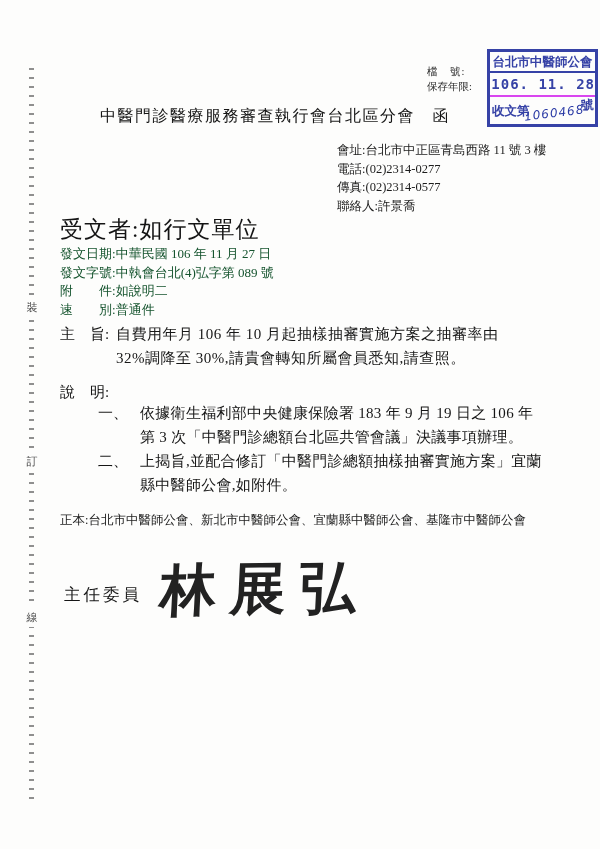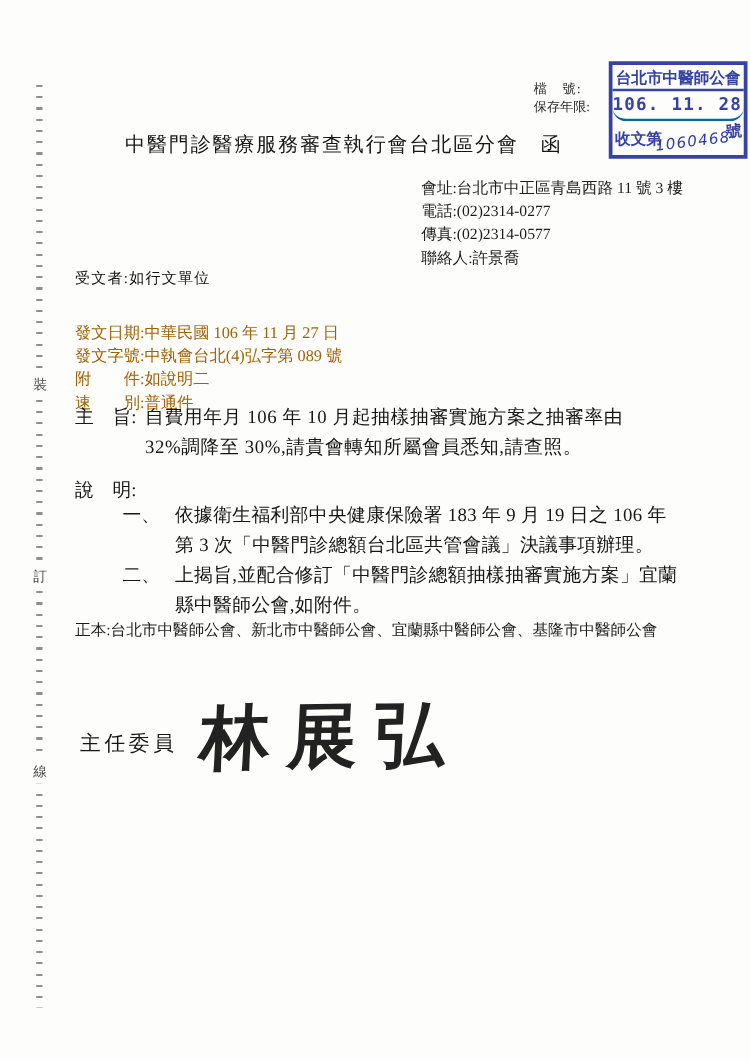--- a/index.html
+++ b/index.html
@@ -65,28 +65,27 @@
     height: 21px;
     border-bottom: 2px solid #3642a6;
     font-size: 12.5px;
     font-weight: bold;
     text-align: center;
     line-height: 20px;
     white-space: nowrap;
   }
   .stamp-row2 {
     height: 24px;
-    border-bottom: 2px solid #0369a1;
+    border-bottom: 2px solid #d946ef;
     font-family: "DejaVu Sans Mono", monospace;
     font-size: 14px;
     font-weight: bold;
-    text-align: left;
+    text-align: right;
     line-height: 23px;
     letter-spacing: 1px;
-    border-radius: 11px;
   }
   .stamp-row3 {
     position: relative;
     height: 26px;
     font-size: 12.5px;
     font-weight: bold;
   }
   .stamp-row3 .receive-prefix { position: absolute; left: 2px; top: 6px; }
   .stamp-row3 .receive-suffix { position: absolute; right: 2px; top: 0px; transform: rotate(-6deg); }
   .handwritten-no {
@@ -121,34 +120,33 @@
     left: 337px; top: 141px;
     font-size: 12.5px;
     line-height: 18.5px;
     color: #1c1c1c;
   }
 
   
   .recipient {
     position: absolute;
     left: 60px; top: 214px;
-    font-size: 12px;
+    font-size: 23px;
     letter-spacing: 1px;
     font-weight: 500;
     color: #141414;
   }
 
   
   .meta-block {
     position: absolute;
     left: 60px; top: 245px;
     font-size: 13px;
     line-height: 18.5px;
-    color: #a16207;
-    margin-top: 12px;
+    color: #14532d;
   }
 
   
   .subject-block {
     position: absolute;
     left: 60px; top: 322px;
     width: 470px;
     display: flex;
     font-size: 15px;
     line-height: 24px;
@@ -171,21 +169,21 @@
     line-height: 24px;
     color: #161616;
   }
   .explain-item { display: flex; }
   .explain-item .no { flex: 0 0 42px; }
   .explain-item .txt { flex: 1; letter-spacing: 0.3px; }
 
   
   .copies-block {
     position: absolute;
-    left: 60px; top: 494px;
+    left: 60px; top: 510px;
     width: 500px;
     font-size: 12.5px;
     line-height: 20.5px;
     color: #1c1c1c;
   }
 
   
   .sign-title {
     position: absolute;
     left: 64px; top: 584px;

